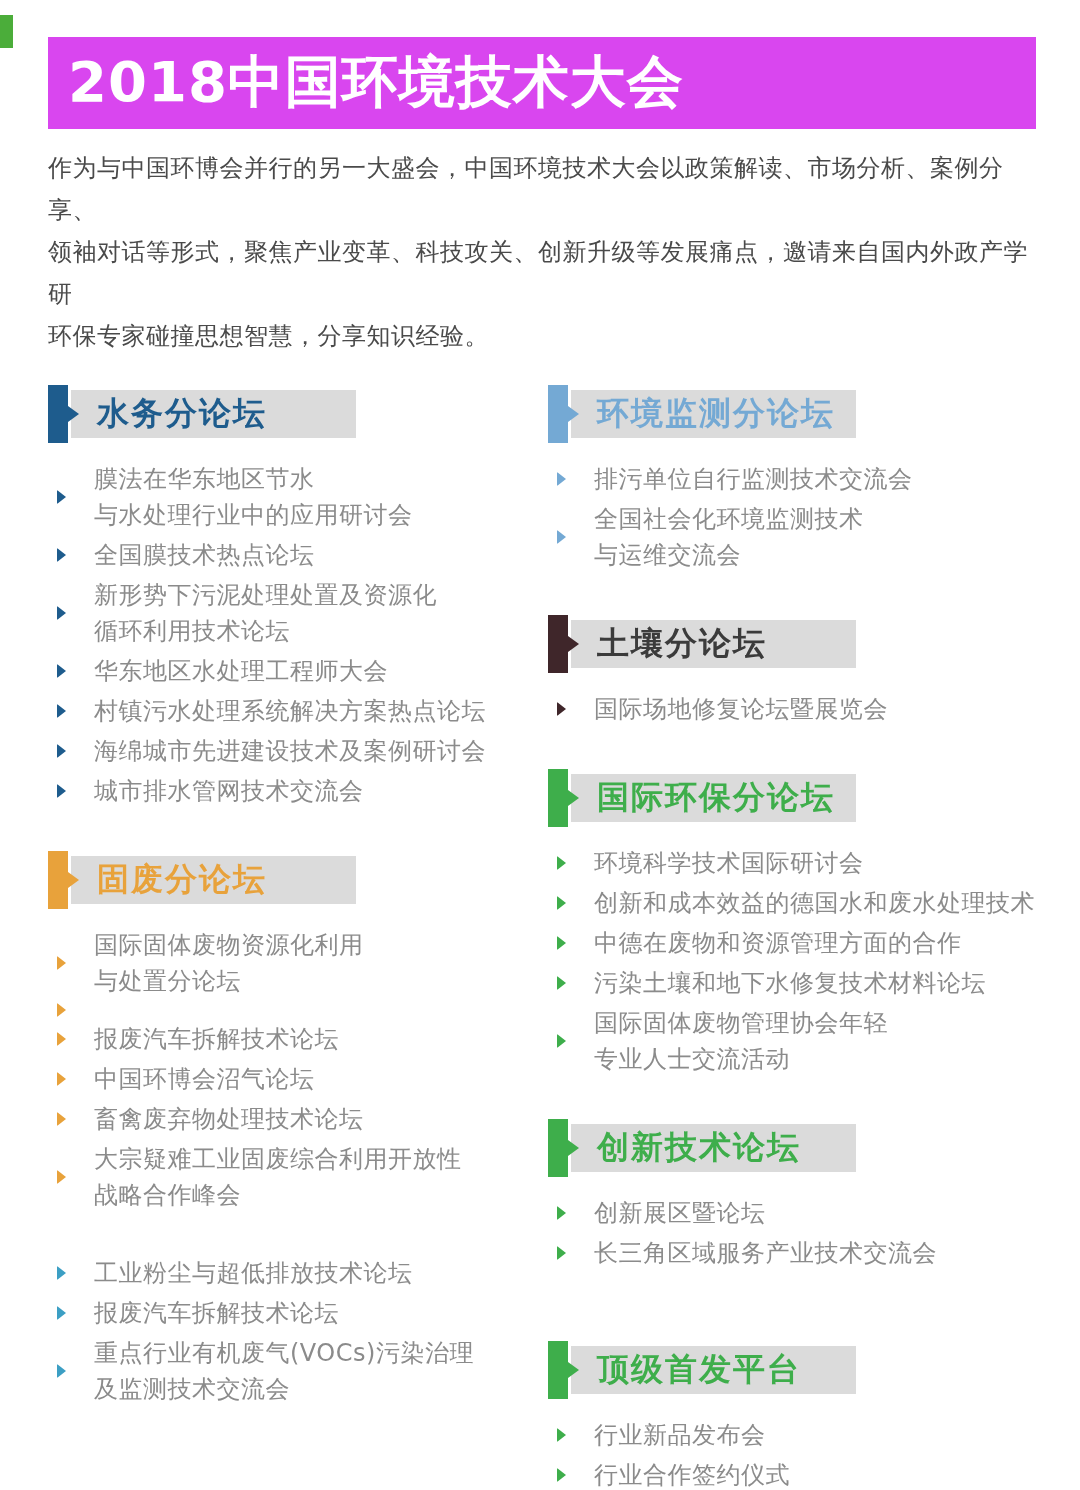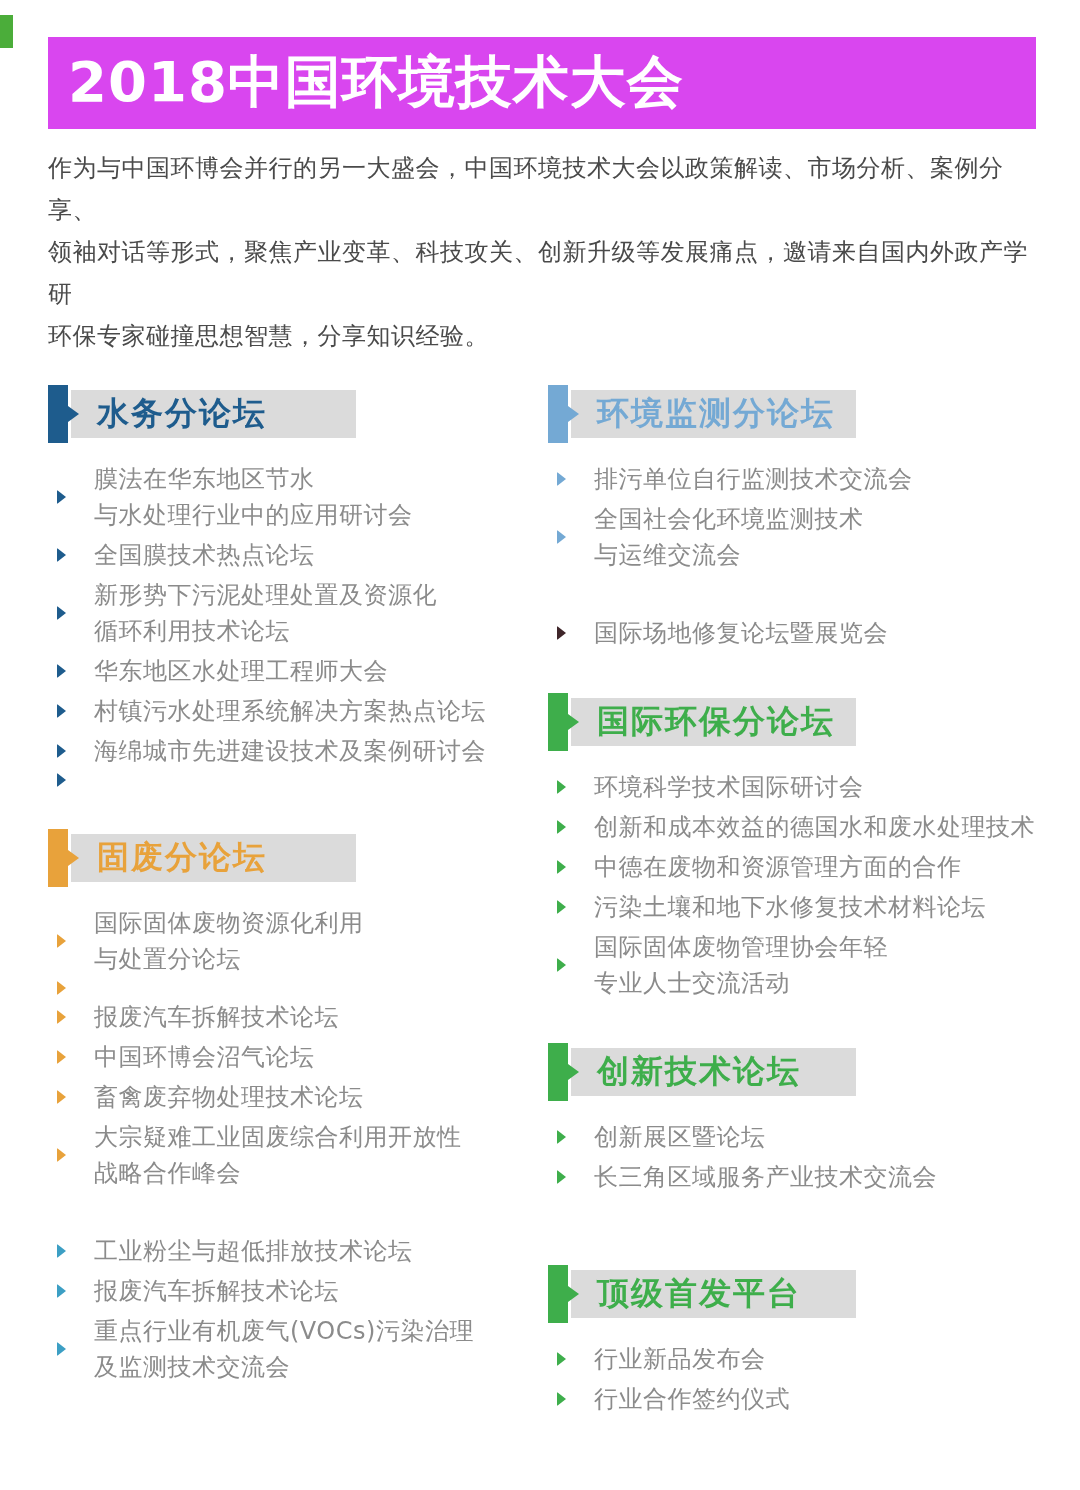--- a/index.html
+++ b/index.html
@@ -77,20 +77,21 @@
           <li class="item">
             <span class="bullet"></span>
             <span class="itxt">村镇污水处理系统解决方案热点论坛</span>
           </li>
           <li class="item">
             <span class="bullet"></span>
             <span class="itxt">海绵城市先进建设技术及案例研讨会</span>
           </li>
           <li class="item">
             <span class="bullet"></span>
+            <span class="itxt">城市排水管网技术交流会</span>
           </li>
         </ul>
       </section>
       <section class="sec" style="--c: #e8a23b; --tc: #e8a23b;">
         <div class="sec-head">
           <span class="accent"></span>
           <div class="bar">
             <span class="stitle">固废分论坛</span>
           </div>
         </div>
@@ -154,20 +155,26 @@
             <span class="itxt">排污单位自行监测技术交流会</span>
           </li>
           <li class="item">
             <span class="bullet"></span>
             <span class="itxt">全国社会化环境监测技术
 与运维交流会</span>
           </li>
         </ul>
       </section>
       <section class="sec" style="--c: #3f262a; --tc: #3b3b3b;">
+        <div class="sec-head">
+          <span class="accent"></span>
+          <div class="bar">
+            <span class="stitle">土壤分论坛</span>
+          </div>
+        </div>
         <ul class="items">
           <li class="item">
             <span class="bullet"></span>
             <span class="itxt">国际场地修复论坛暨展览会</span>
           </li>
         </ul>
       </section>
       <section class="sec" style="--c: #3eae4b; --tc: #3eae4b;">
         <div class="sec-head">
           <span class="accent"></span>

